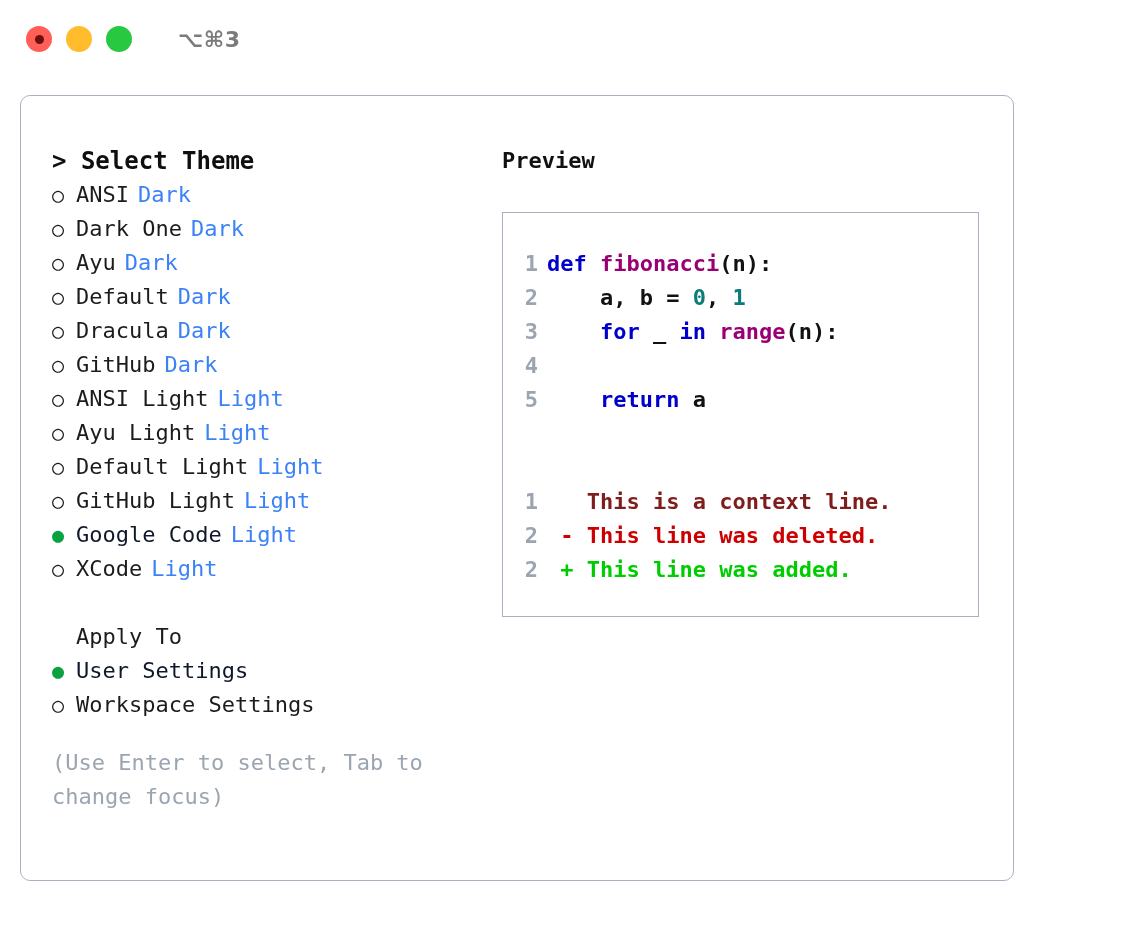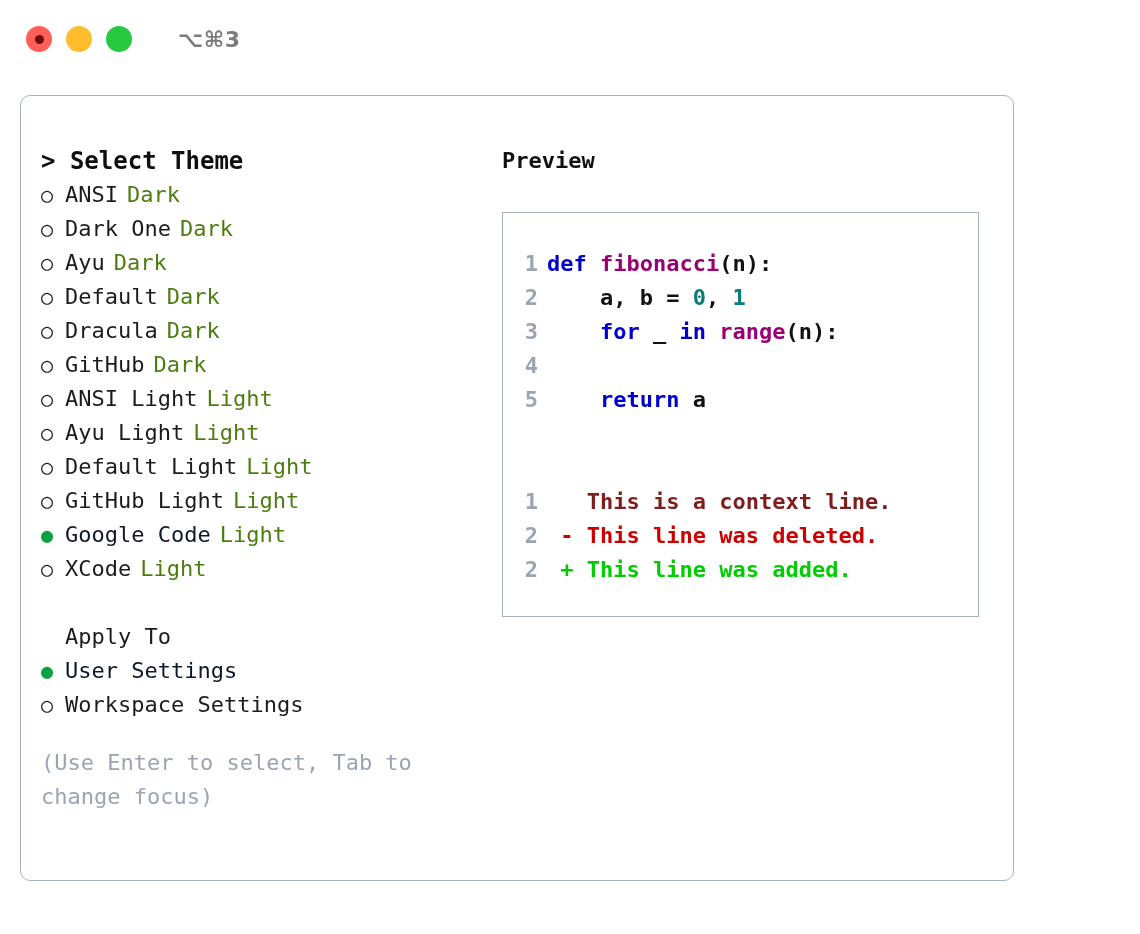--- a/index.html
+++ b/index.html
@@ -82,21 +82,21 @@
 
   .panel-inner {
     position: relative;
     width: 100%;
     height: 100%;
   }
 
   
   .picker-col {
     position: absolute;
-    left: 20px;
+    left: 31px;
     top: 48px;
     width: 440px;
   }
 
   .section-title {
     font-size: 24px;
     font-weight: 700;
     color: #0f0f0f;
     line-height: 34px;
     white-space: pre;
@@ -117,21 +117,21 @@
   .opt-marker {
     width: 24px;
     flex: 0 0 24px;
     font-size: 20px;
     color: #1c1c1c;
   }
   .opt-row.selected .opt-marker { color: #0aa13f; }
   .opt-row.selected .opt-label  { color: #0f172a; }
   .opt-label { color: #1c1c1c; }
   .opt-tag {
-    color: #4d7c0f;
+    color: #3b82f6;
     margin-left: 9px;
   }
 
   .group-gap { height: 34px; }
 
   .apply-title {
     font-size: 22px;
     color: #1c1c1c;
     line-height: 34px;
     padding-left: 24px;

